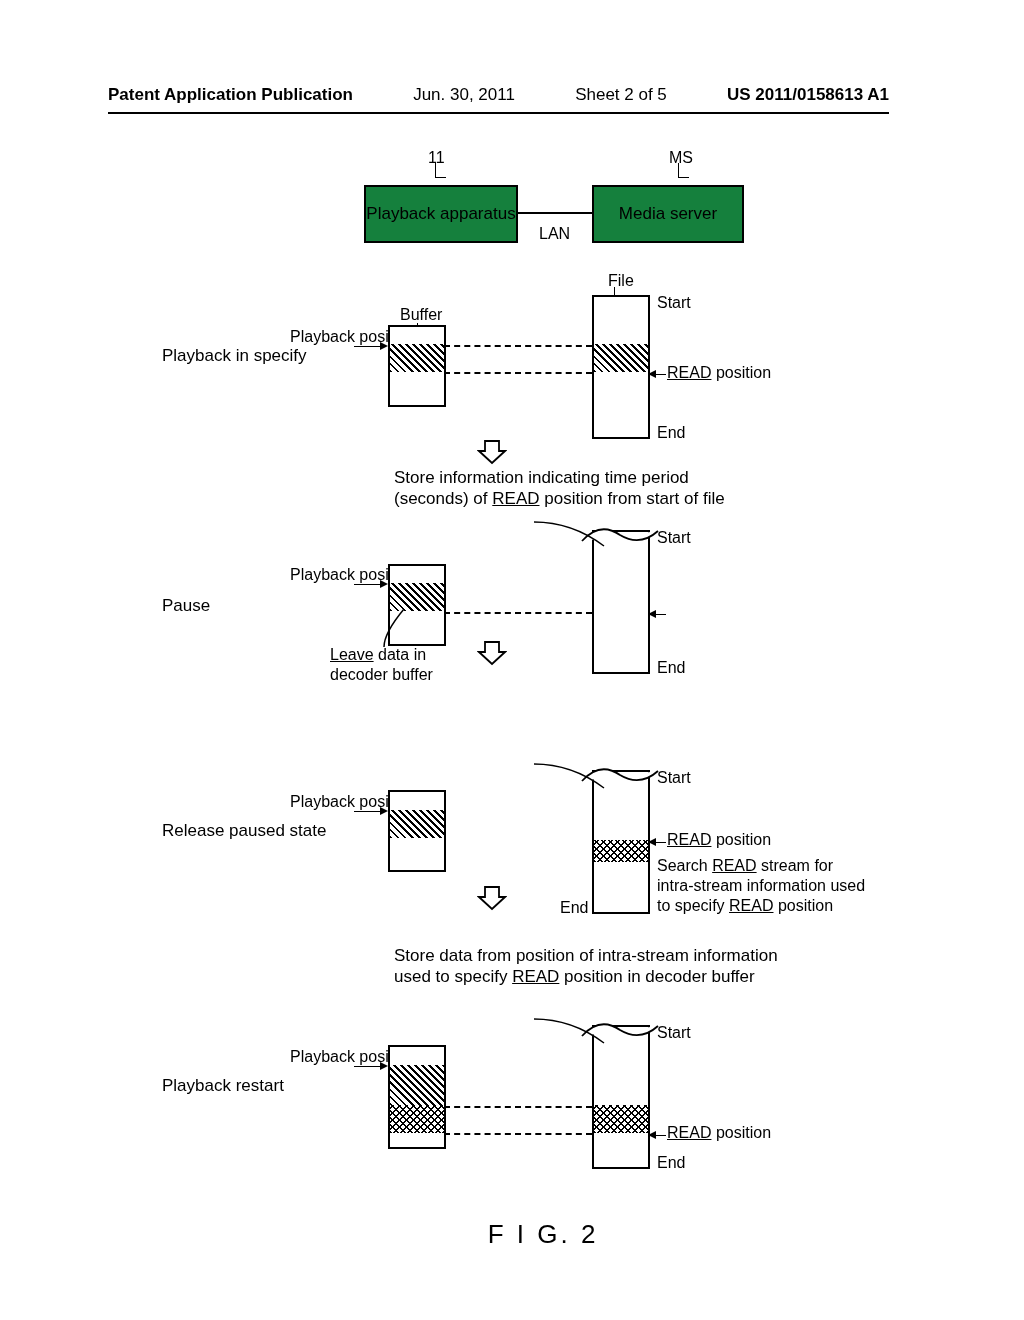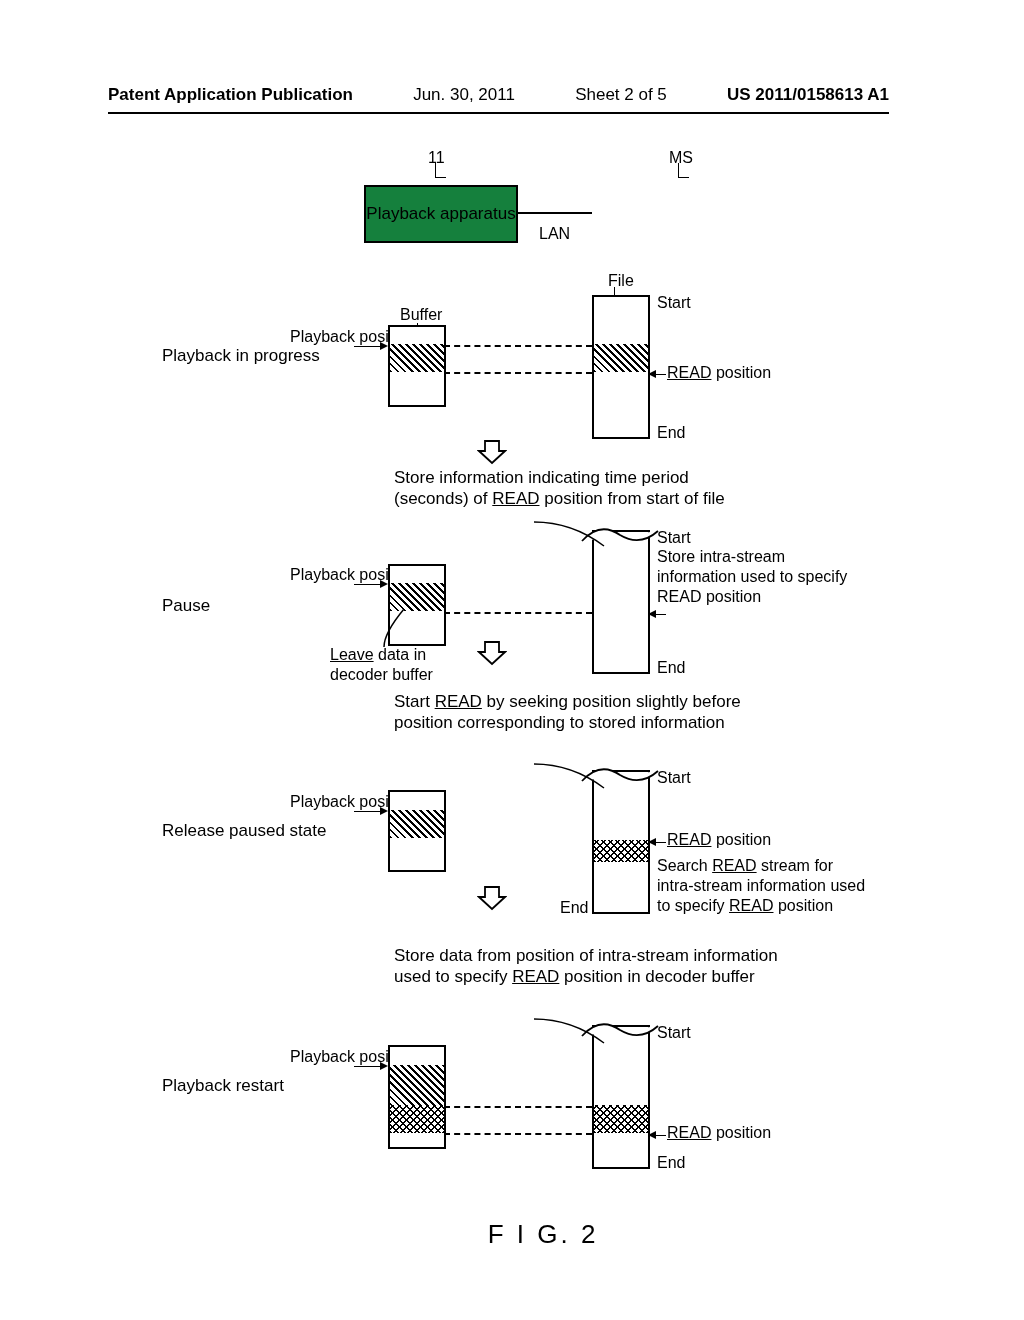--- a/index.html
+++ b/index.html
@@ -180,24 +180,27 @@
     <div class="box-row">
       <div class="reflab-11">11</div>
       <div class="bracket r11"></div>
       <div class="boxp">
         <span>Playback apparatus</span>
       </div>
       <div class="lan-line"></div>
       <div class="lan-lbl">LAN</div>
       <div class="reflab-ms">MS</div>
       <div class="bracket rms"></div>
+      <div class="boxm">
+        <span>Media server</span>
+      </div>
     </div>
 
     <div class="stage" style="height:160px;">
-      <div class="stage-label" style="top:50px;">Playback in progress</div>
+      <div class="stage-label" style="top:50px;">Playback in specify</div>
       <div class="buf-label" style="top:10px; left:238px;">Buffer</div>
       <div style="position:absolute; top:28px; left:255px; width:10px; height:14px; border-left:1.5px solid #000; border-bottom:1.5px solid #000;"></div>
       <div class="pb-label" style="top:32px; left:128px;">Playback position</div>
       <div class="thin-arrow" style="top:47px; left:192px;">
           <div class="shaft" style="width:26px;"></div>
           <div class="head"></div>
         </div>
       <div class="buffer-rect" style="top:30px; left:226px; width:54px; height:78px;"></div>
       <div class="hatch" style="top:49px; left:226px; width:54px; height:28px;"></div>
 
@@ -234,37 +237,35 @@
       <div class="note-lbl" style="top:220px; left:168px;"><span class="underline">Leave</span> data in<br>decoder buffer</div>
       <svg style="position:absolute; top:182px; left:220px;" width="24" height="42">
         <path d="M22 2 Q2 26 2 40" fill="none" stroke="#000" stroke-width="1.5"></path>
       </svg>
 
       <div class="file-rect" style="top:105px; left:430px; width:54px; height:140px;"></div>
       <svg style="position:absolute; top:102px; left:418px;" width="80" height="16">
           <path d="M2 14 Q20 -6 40 8 Q60 20 78 4" fill="#fff" stroke="#000" stroke-width="1.8"></path>
         </svg>
       <div class="start-lbl" style="top:103px; left:495px;">Start</div>
-      <div class="note-lbl" style="top:122px; left:495px; width:200px;">Store intra-stream information used to specify READ position</div>
       <div class="dash" style="top:187px; left:282px; width:148px;"></div>
       <div class="thin-arrow left" style="top:185px; left:486px;">
           <div class="head"></div>
           <div class="shaft" style="width:10px;"></div>
         </div>
       <div class="end-lbl" style="top:233px; left:495px;">End</div>
       <svg style="position:absolute; top:95px; left:370px;" width="80" height="30">
         <path d="M2 2 Q40 2 72 26" fill="none" stroke="#000" stroke-width="1.5"></path>
       </svg>
     </div>
 
     <svg style="position:absolute; top:495px; left:315px;" width="30" height="26">
       <path d="M8 2 h14 v10 h6 l-13 12 l-13 -12 h6 z" fill="#fff" stroke="#000" stroke-width="1.8"></path>
     </svg>
 
-    <div class="caption" style="top:546px; left:232px; width:380px;">Start <span class="underline">READ</span> by seeking position slightly before position corresponding to stored information</div>
 
     <div class="stage" style="height:200px; position:absolute; top:595px; left:0; right:0;">
       <div class="stage-label" style="top:50px;">Release paused state</div>
       <div class="pb-label" style="top:22px; left:128px;">Playback position</div>
       <div class="thin-arrow" style="top:37px; left:192px;">
           <div class="shaft" style="width:26px;"></div>
           <div class="head"></div>
         </div>
       <div class="buffer-rect" style="top:20px; left:226px; width:54px; height:78px;"></div>
       <div class="hatch" style="top:40px; left:226px; width:54px; height:28px;"></div>

